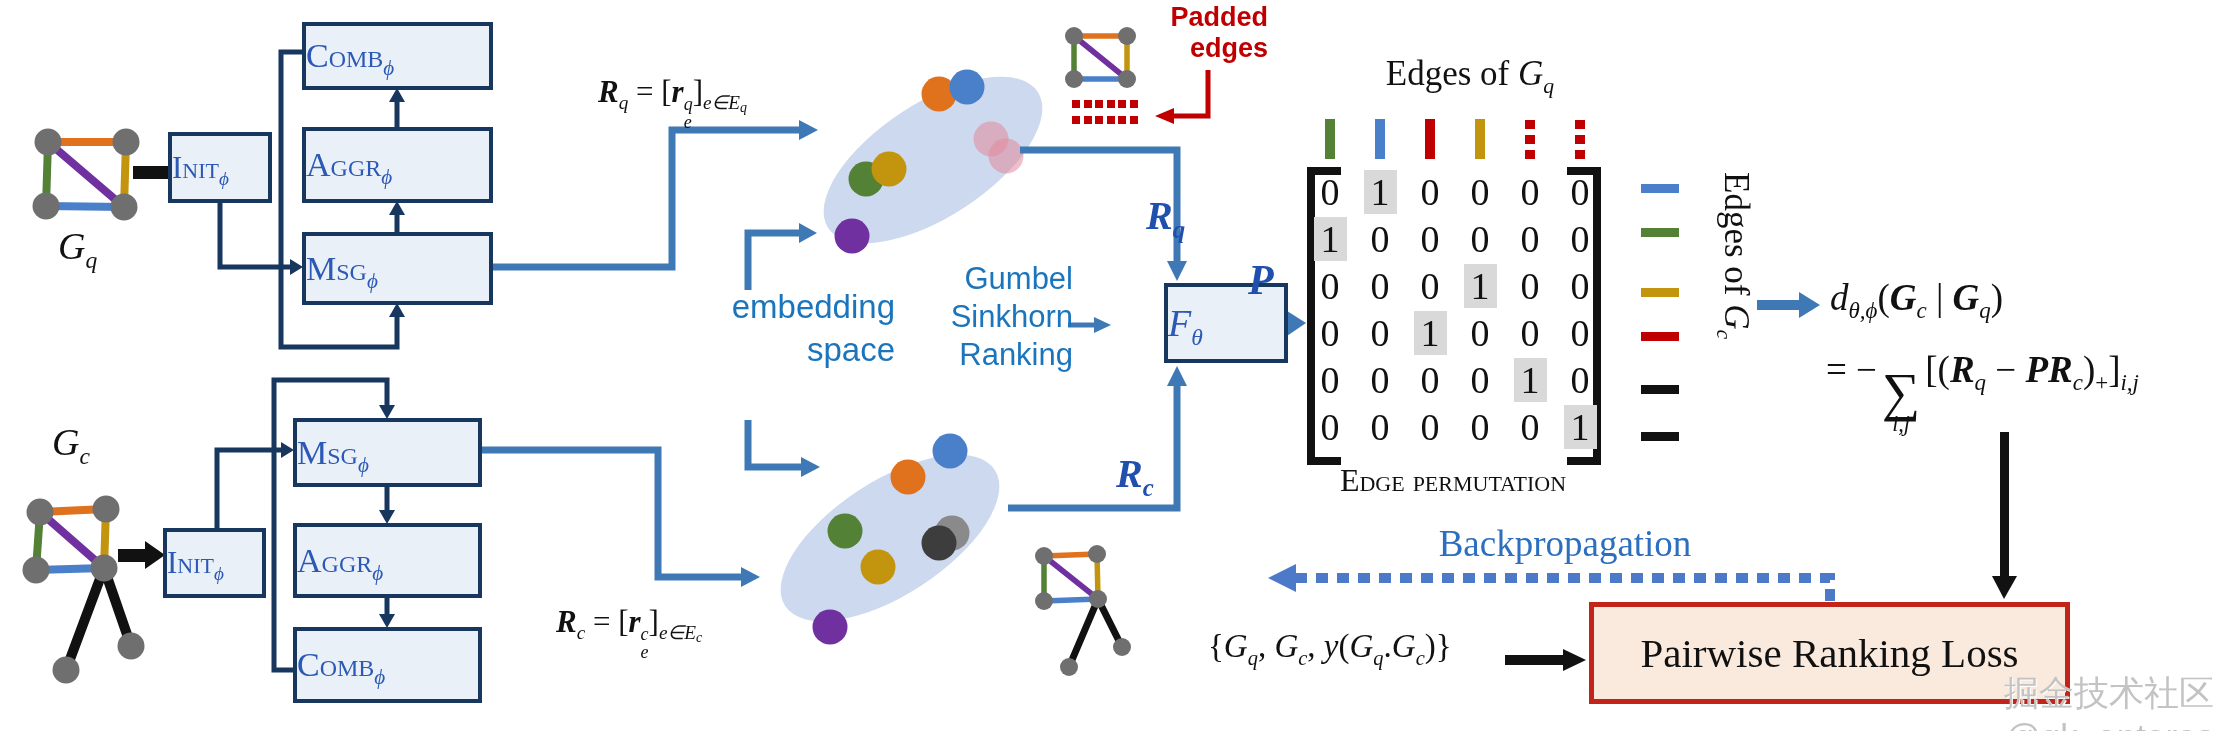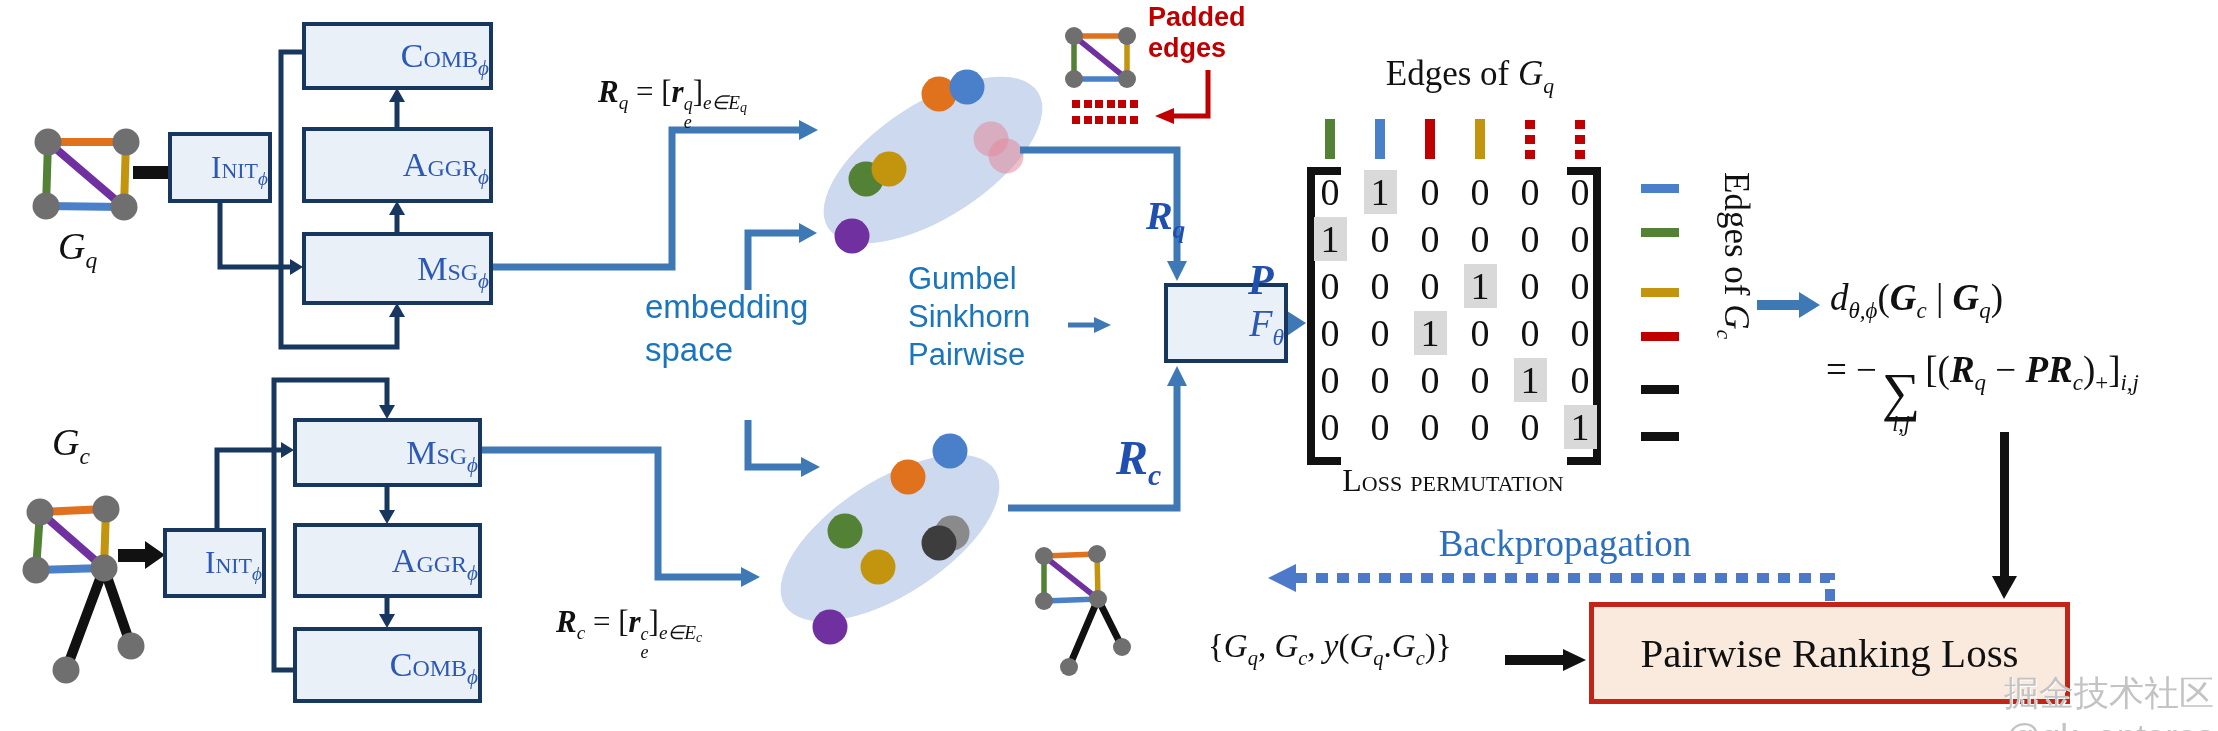--- a/index.html
+++ b/index.html
@@ -1,35 +1,35 @@
 <!DOCTYPE html>
 <html style="--navy: #17375e; --box_fill: #eaf0f8; --box_text: #2b59b5; --flow: #3e79b6; --sky: #1b75bc; --math_blue: #2050ae; --red: #c00000; --loss_border: #c2241a; --loss_fill: #faeade; --node: #6f6f6f; --orange: #e0711d; --green: #538135; --purple: #7030a0; --gold: #c3940e; --blue: #4a80c9; --black: #111111; --pink: #e4899b; --dark: #3d3d3d; --gray: #8a8a8a; --ellipse: #cdd9ee; --hl: #d9d9d9; --backprop: #4d7ac8; --backprop_text: #2c6fbe; --watermark: #c3c3c3;"><head>
 <meta charset="utf-8">
 <style>
   html,body{margin:0;padding:0;background:#fff}
   .stage{position:relative;width:2218px;height:731px;background:#fff;overflow:hidden;
          font-family:"Liberation Serif",serif;color:#111}
   svg.layer{position:absolute;left:0;top:0}
   .abs{position:absolute}
-  .box{position:absolute;box-sizing:border-box;display:flex;align-items:center;justify-content:flex-end;
+  .box{position:absolute;box-sizing:border-box;display:flex;align-items:center;justify-content:flex-start;
        background:var(--box_fill);border:4px solid var(--navy);color:var(--box_text);font-size:34px}
   .boxlabel{display:inline}
   .sc{font-variant:small-caps}
   .i{font-style:italic}
   .bi{font-style:italic;font-weight:bold}
   sub{font-size:62%;line-height:0}
   sub.sub2{font-size:45%;vertical-align:-0.7em}
   .supsub{display:inline-flex;flex-direction:column;align-items:flex-start;font-size:58%;
           line-height:1;vertical-align:-0.45em;font-style:italic}
   .bigsum{display:inline-flex;flex-direction:column;align-items:center;line-height:.85;
           vertical-align:-0.75em;margin:0 5px}
   .bigsum .sg{font-size:1.45em}
   .bigsum .su{font-size:.6em;font-style:italic}
   .mathlabel{color:var(--math_blue);font-weight:bold;font-style:italic}
-  .sanslabel{font-family:"Liberation Sans",sans-serif;text-align:left;line-height:1.3}
+  .sanslabel{font-family:"Liberation Sans",sans-serif;text-align:right;line-height:1.3}
   .sky{color:var(--sky)}
   .redtext{color:var(--red)}
   .mgrid{position:absolute;left:1305px;top:168px;display:grid;grid-template-columns:repeat(6,50px);
          grid-auto-rows:47px;font-size:38px;color:#111}
   .mcell{display:flex;align-items:center;justify-content:center}
   .hlbox{background:var(--hl);padding:0 7px}
   .colmarks{position:absolute;left:1305px;top:116px;display:grid;grid-template-columns:repeat(6,50px);height:46px}
   .cmcell{display:flex;align-items:center;justify-content:center}
   .cbar{width:10px;height:40px}
   .cmcell.dotted{flex-direction:column;gap:6px}
@@ -291,31 +291,31 @@
         </span><span>]</span><sub class="i">e∈E</sub><sub class="sub2 i">c</sub></span></div>
 
   <div class="abs sanslabel sky" style="left:645px;top:286px;width:250px;font-size:33px">
     <div>embedding</div>
     <div>space</div>
   </div>
 
   <div class="abs sanslabel sky" style="left:908px;top:260px;width:165px;font-size:31px;line-height:1.22">
     <div>Gumbel</div>
     <div>Sinkhorn</div>
-    <div>Pairwise</div>
+    <div>Ranking</div>
   </div>
 
   <div class="abs sanslabel redtext" style="left:1148px;top:2px;width:120px;font-size:27px;font-weight:600;line-height:1.15">
     <div>Padded</div>
     <div>edges</div>
   </div>
 
   <div class="abs mathlabel" style="left:1146px;top:192px;font-size:40px">
     <span class="boxlabel"><span class="bi">R</span><sub class="i">q</sub></span></div>
-  <div class="abs mathlabel" style="left:1116px;top:430px;font-size:48px">
+  <div class="abs mathlabel" style="left:1116px;top:450px;font-size:40px">
     <span class="boxlabel"><span class="bi">R</span><sub class="i">c</sub></span></div>
   <div class="abs mathlabel" style="left:1248px;top:256px;font-size:42px">
     <span class="boxlabel"><span class="bi">P</span></span></div>
 
   <div class="abs" style="left:1350px;top:54px;width:240px;text-align:center;font-size:35px">
     <span class="boxlabel"><span>Edges of </span><span class="i">G</span><sub class="i">q</sub></span></div>
 
   <div class="colmarks">
       <div class="cmcell">
         <div class="cbar" style="background: rgb(83, 129, 53);"></div>
@@ -455,21 +455,21 @@
       <div class="rbar" style="top: 228px; background: rgb(83, 129, 53);"></div>
       <div class="rbar" style="top: 288px; background: rgb(195, 148, 14);"></div>
       <div class="rbar" style="top: 332px; background: rgb(192, 0, 0);"></div>
       <div class="rbar" style="top: 385px; background: rgb(17, 17, 17);"></div>
       <div class="rbar" style="top: 432px; background: rgb(17, 17, 17);"></div>
     </div>
 
   <div class="rotlabel">
     <span class="boxlabel"><span>Edges of </span><span class="i">G</span><sub class="i">c</sub></span></div>
 
-  <div class="abs sc" style="left:1268px;top:462px;width:370px;text-align:center;font-size:32px">Loss permutation</div>
+  <div class="abs sc" style="left:1268px;top:462px;width:370px;text-align:center;font-size:32px">Edge permutation</div>
 
   <div class="abs" style="left:1830px;top:276px;font-size:37px">
     <span class="boxlabel"><span class="i">d</span><sub class="i">θ,ϕ</sub><span>(</span><span class="bi">G</span><sub class="i">c</sub><span> | </span><span class="bi">G</span><sub class="i">q</sub><span>)</span></span></div>
   <div class="abs" style="left:1826px;top:348px;font-size:37px">
     <span class="boxlabel"><span>= −</span><span class="bigsum">
           <span class="sg">∑</span>
           <span class="su">i,j</span>
         </span><span>[(</span><span class="bi">R</span><sub class="i">q</sub><span> − </span><span class="bi">PR</span><sub class="i">c</sub><span>)</span><sub>+</sub><span>]</span><sub class="i">i,j</sub></span></div>
 
   <div class="abs" style="left:1400px;top:522px;width:330px;text-align:center;font-size:37px;color:var(--backprop_text)">Backpropagation</div>

